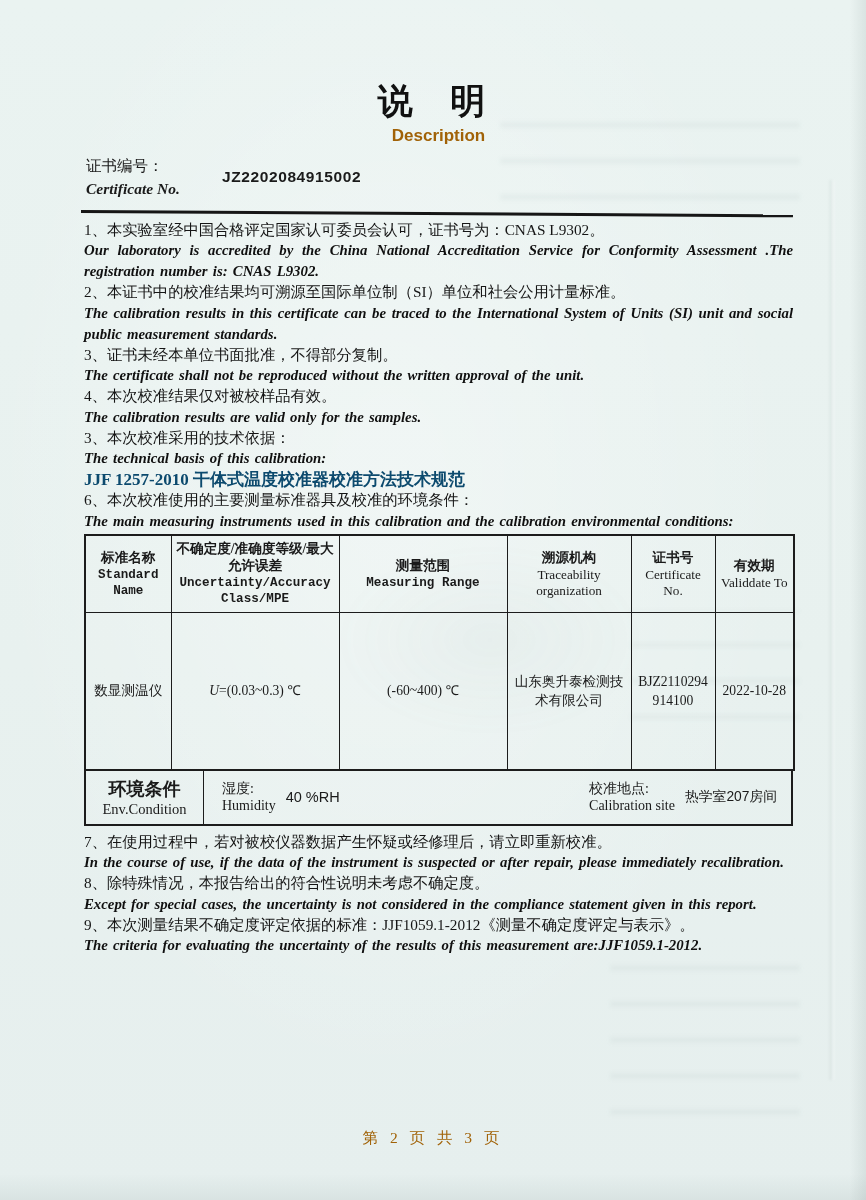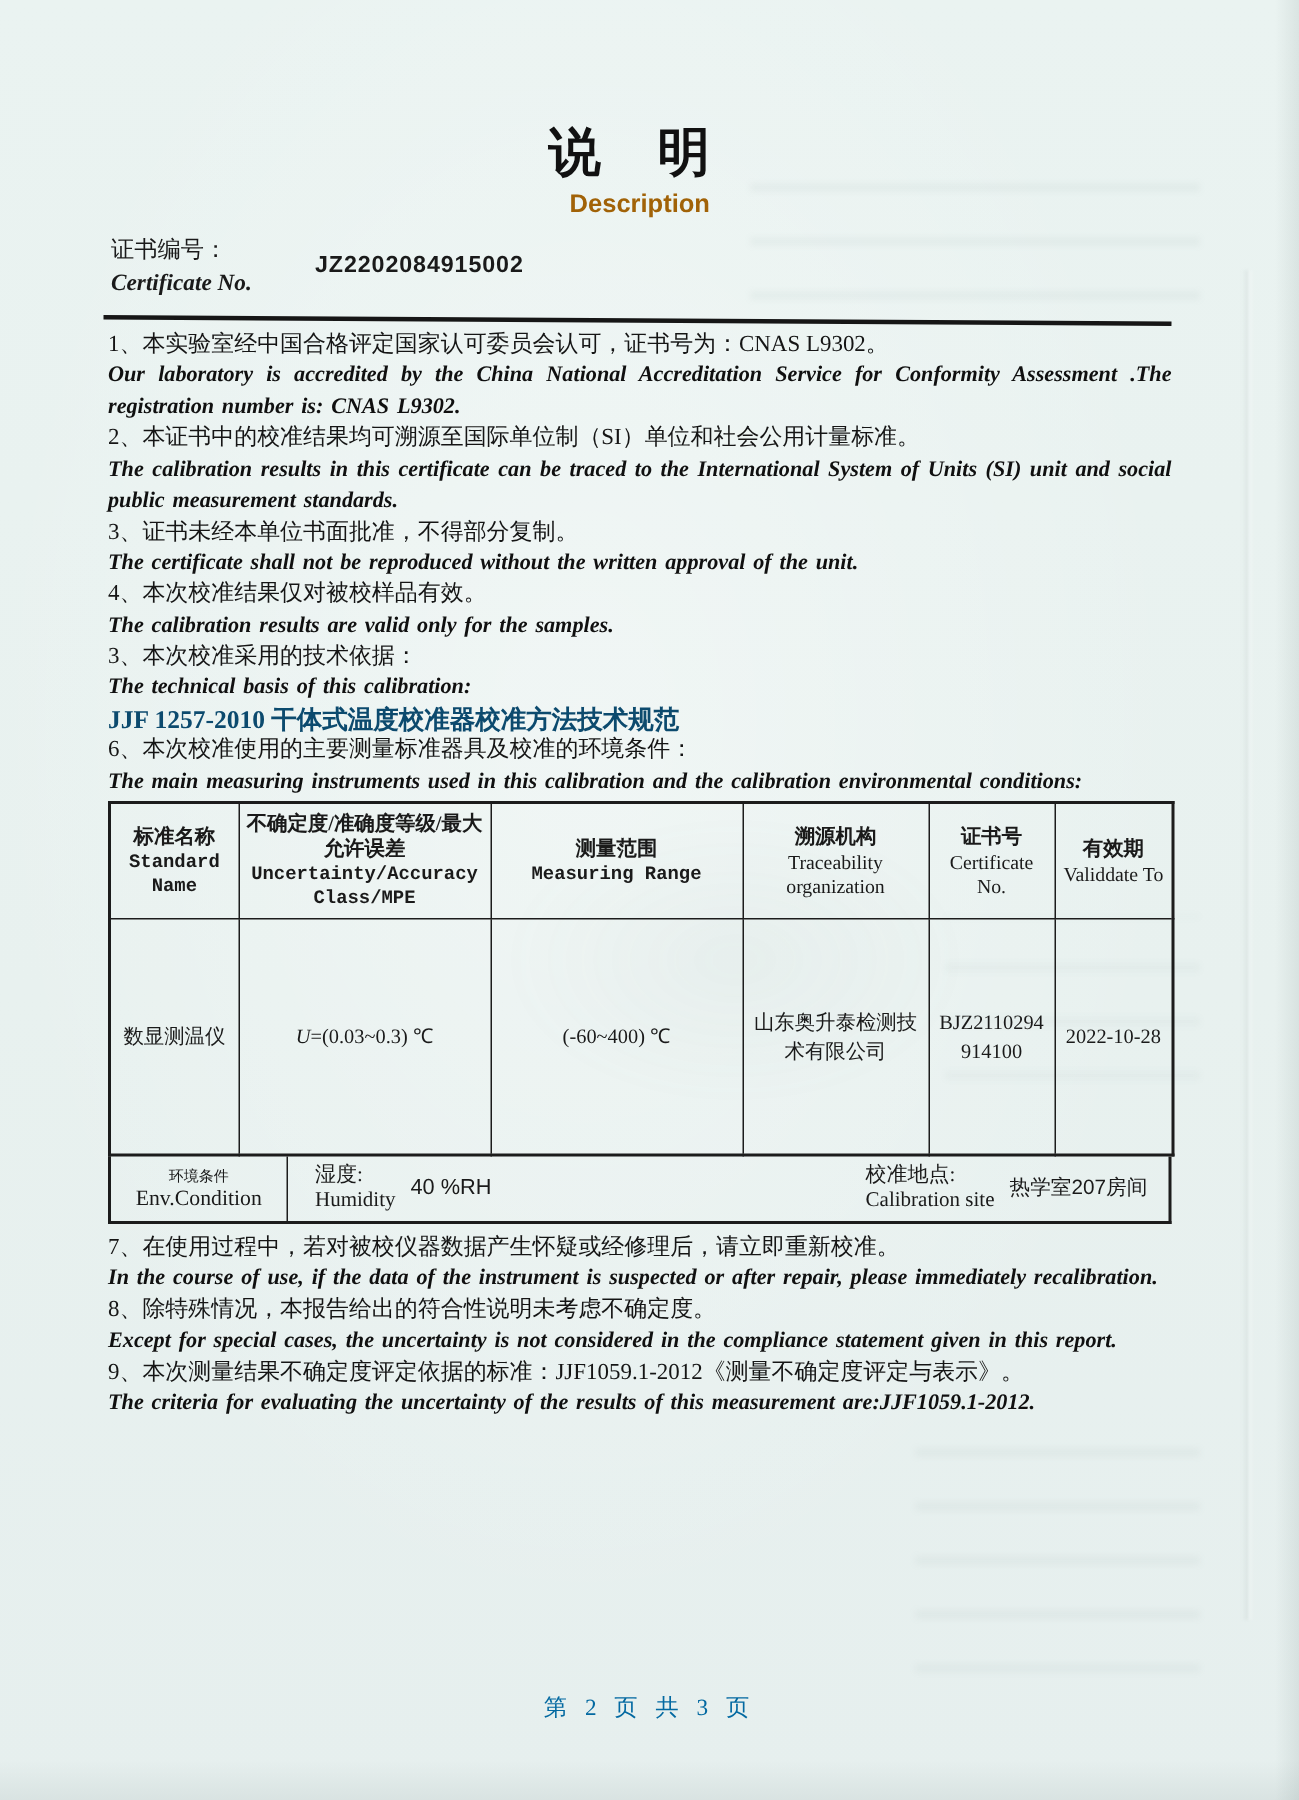--- a/index.html
+++ b/index.html
@@ -16,21 +16,21 @@
     background:linear-gradient(90deg,rgba(0,0,0,0) 0%,rgba(120,140,138,.10) 45%,rgba(255,255,255,.30) 60%,rgba(0,0,0,0) 100%);
     filter:blur(1px);}
   .edge-shade{position:absolute;right:0;top:0;width:16px;height:1200px;
     background:linear-gradient(90deg,rgba(0,0,0,0),rgba(100,120,118,.12));}
   .bottom-shade{position:absolute;left:0;bottom:0;width:866px;height:26px;
     background:linear-gradient(0deg,rgba(100,120,118,.10),rgba(0,0,0,0));}
   .smudge{position:absolute;filter:blur(2px);opacity:.55;pointer-events:none;}
   .smudge-lines{background:repeating-linear-gradient(0deg,rgba(125,152,148,.14) 0 6px,rgba(0,0,0,0) 6px 36px);}
   .smudge-blob{background:radial-gradient(ellipse at center,rgba(125,152,148,.10),rgba(0,0,0,0) 70%);}
 
-  .content{position:absolute;left:72px;top:78px;width:709px;}
+  .content{position:absolute;left:84px;top:78px;width:709px;}
 
   .title-cn{text-align:center;font-family:"Liberation Sans",sans-serif;font-weight:bold;
     font-size:35px;letter-spacing:14px;color:#111;}
   .title-en{text-align:center;font-family:"Liberation Sans",sans-serif;font-weight:bold;
     font-size:17px;margin-top:1px;color:#a16207;}
 
   .cert-block{position:relative;height:56px;margin-top:8px;}
   .cert-label-cn{position:absolute;left:2px;top:2px;font-size:15.5px;}
   .cert-label-en{position:absolute;left:2px;top:26px;font-family:"Liberation Serif",serif;
     font-weight:bold;font-style:italic;font-size:15.5px;}
@@ -54,37 +54,37 @@
   .h-en.mono{font-family:"Liberation Mono",monospace;font-weight:bold;font-size:12.6px;}
   .h-en.plain{font-family:"Liberation Serif",serif;font-weight:normal;font-size:13.2px;}
   th{text-align:center;height:70px;background:transparent;}
   td.data{height:150px;vertical-align:top;text-align:center;font-size:13.6px;padding-top:8px;line-height:19px;}
   td.data .usym{font-style:italic;font-family:"Liberation Serif",serif;}
   td.data.breakall{word-break:break-all;}
 
   .env-row{display:flex;width:709px;box-sizing:border-box;border:2.2px solid #1c1c1c;border-top:none;}
   .env-label{width:118px;box-sizing:border-box;border-right:1.6px solid #1c1c1c;
     text-align:center;padding:6px 2px;}
-  .env-label .l1{font-size:10px;}
+  .env-label .l1{font-size:18px;font-weight:bold;}
   .env-label .l2{font-size:14.5px;font-family:"Liberation Serif",serif;}
   .env-rest{flex:1;display:flex;align-items:center;padding:4px 14px 4px 18px;justify-content:space-between;}
   .env-group{display:flex;align-items:center;gap:10px;}
   .env-stack{display:flex;flex-direction:column;line-height:17px;font-size:14px;}
   .env-val{font-size:14.5px;font-family:"Liberation Sans",sans-serif;}
   .env-site-val{font-size:13.8px;}
 
   .tnote{width:709px;box-sizing:border-box;border:2.2px solid #1c1c1c;border-top:none;
     padding:5px 12px 7px 12px;}
   .tnote .n-cn{font-size:14.6px;line-height:21px;}
   .tnote .n-en{font-family:"Liberation Serif",serif;font-weight:bold;font-style:italic;
     font-size:14.2px;line-height:21px;}
 
   .after-table{margin-top:6px;}
   .footer{position:absolute;left:0;top:1128px;width:866px;text-align:center;
-    font-size:15.5px;letter-spacing:4px;color:#0369a1;}
+    font-size:15.5px;letter-spacing:4px;color:#a16207;}
 </style>
 </head>
 <body>
 
 <div class="crease-right"></div>
 <div class="edge-shade"></div>
 <div class="bottom-shade"></div>
 <div class="smudge smudge-lines" style="left:500px;top:120px;width:300px;height:80px;"></div>
 <div class="smudge smudge-blob" style="left:330px;top:540px;width:320px;height:200px;"></div>
 <div class="smudge smudge-lines" style="left:630px;top:610px;width:170px;height:110px;opacity:.4;"></div>

